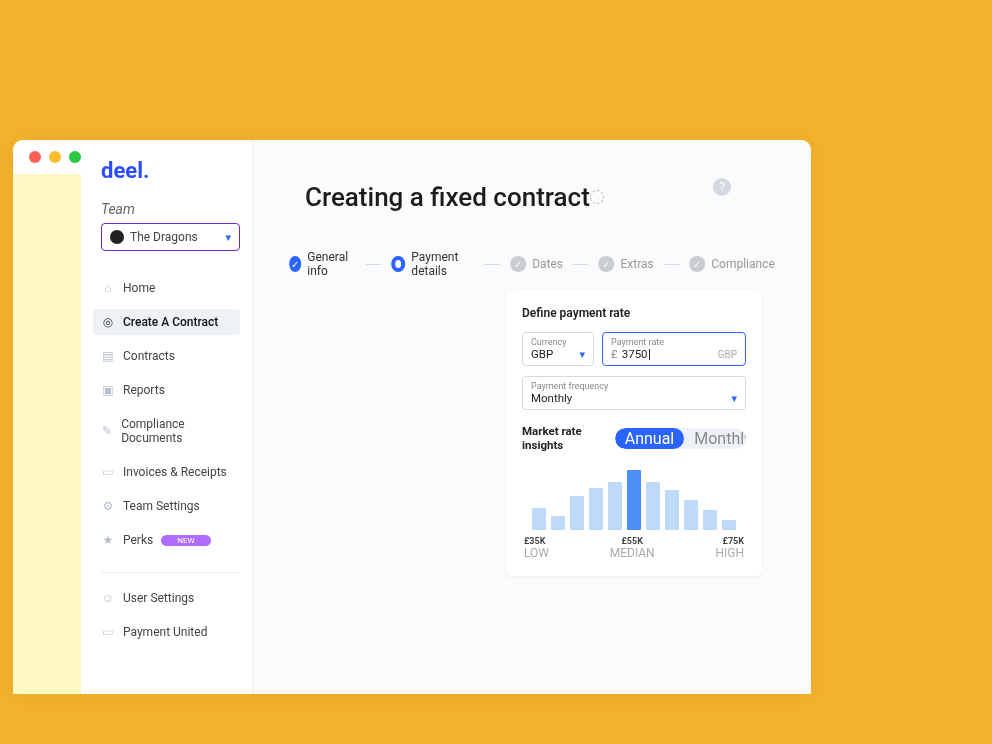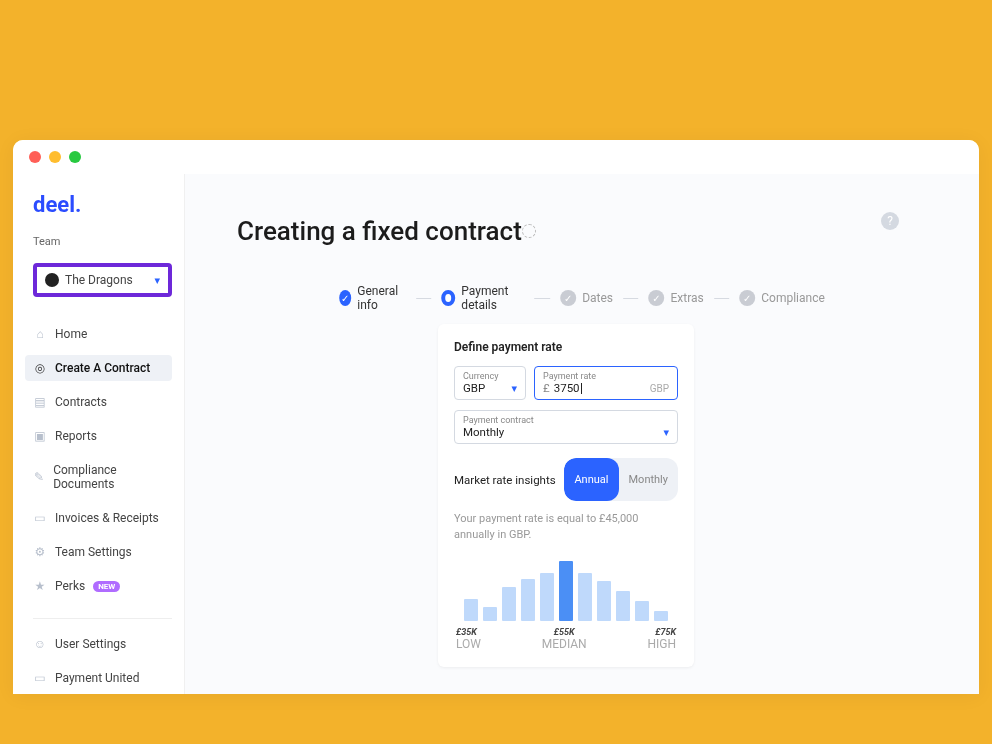--- a/index.html
+++ b/index.html
@@ -8,27 +8,27 @@
     background: #f3b22b;
     width: 992px;
     height: 744px;
     overflow: hidden;
     position: relative;
   }
   .window {
     position: absolute;
     left: 13px;
     top: 140px;
-    width: 966px;
+    width: 798px;
     height: 554px;
     background: #fef9c3;
     border-radius: 10px 10px 0 0;
     overflow: hidden;
     display: flex;
-    flex-direction: column;
+    flex-direction: row;
     box-shadow: 0 2px 20px rgba(0,0,0,0.05);
   }
   .titlebar {
     height: 34px;
     background: #fff;
     display: flex;
     align-items: center;
     padding-left: 16px;
     gap: 8px;
   }
@@ -44,23 +44,23 @@
     border-right: 1px solid #f0f0f0;
     font-size: 13px;
     color: #444;
   }
   .logo {
     font-weight: 700;
     font-size: 22px;
     color: #2b4cff;
     margin-bottom: 18px;
   }
-  .team-label { font-size: 11px; color: #666; margin-bottom: 15px; }
+  .team-label { font-size: 14px; color: #666; margin-bottom: 6px; font-style: italic; }
   .team-select {
-    border: 4px solid #6d28d9;
+    border: 1px solid #6d28d9;
     border-radius: 4px;
     padding: 6px 8px;
     display: flex;
     align-items: center;
     justify-content: space-between;
     font-size: 12px;
     margin-bottom: 24px;
     cursor: pointer;
   }
   .team-select .team-name { display: flex; align-items: center; gap: 6px; }
@@ -79,23 +79,23 @@
     margin-left: -8px;
     margin-bottom: 7px;
   }
   .nav-item.active { background: #eef1f6; font-weight: 500; color: #111; }
   .nav-icon { width: 14px; height: 14px; display:inline-flex; align-items:center; justify-content:center; color: #b7bfcc; font-size: 12px; }
   .nav-item.active .nav-icon { color: #333; }
   .badge-new {
     background: #b06cff;
     color: #fff;
     font-size: 8px;
-    padding: 1px 5px;
+    padding: 1px 16px;
     border-radius: 7px;
-    font-weight: 700;
+    font-weight: 400;
   }
   .nav-divider { border-top: 1px solid #eee; margin: 12px 0; }
   .main {
     flex: 1;
     background: #fafbfd;
     position: relative;
     overflow: hidden;
   }
   .page-header {
     position: absolute;
@@ -161,45 +161,45 @@
     position: relative;
   }
   .field.active { border-color: #2b63ff; }
   .field-label { font-size: 9px; color: #888; }
   .field-value { font-size: 11.5px; color: #222; display:flex; align-items:center; justify-content:space-between; }
   .field-value .currency-sym { color: #888; margin-right:4px; }
   .field-value .suffix { color: #aaa; font-size: 10px; }
   .field.currency { flex: 0 0 72px; }
   .field .chev { color: #2b63ff; font-size: 11px; }
   .insights-row { display: flex; align-items: center; justify-content: space-between; margin: 14px 0 10px 0; }
-  .insights-label { font-size: 11.5px; font-weight: 400; color: #222; }
+  .insights-label { font-size: 11.5px; font-weight: 700; color: #222; }
   .toggle {
     display: flex;
     background: #eef1f6;
     border-radius: 12px;
     overflow: hidden;
   }
   .toggle-opt {
-    font-size: 11px;
-    padding: 15px 10px;
+    font-size: 16px;
+    padding: 1px 10px;
     color: #888;
     cursor: pointer;
   }
   .toggle-opt.active { background: #2b63ff; color: #fff; border-radius: 12px; }
   .desc { font-size: 11px; color: #333; line-height: 1.45; margin-bottom: 4px; }
   .desc.muted { color: #999; }
   .chart { margin-top: 18px; margin-bottom: 8px; }
   .bars { display: flex; align-items: flex-end; gap: 5px; height: 60px; justify-content: center; }
   .bar { width: 14px; background: #bfd9fb; border-radius: 1px; }
   .bar.mid { background: #4b8ff5; }
   .axis-row { display: flex; justify-content: space-between; margin-top: 6px; padding: 0 2px; }
   .axis { text-align: left; }
   .axis.center { text-align: center; }
   .axis.right { text-align: right; }
-  .axis-val { font-size: 9px; font-weight: 700; color: #444; font-style: italic; }
+  .axis-val { font-size: 9px; font-weight: 700; color: #444; }
   .axis-lab { font-size: 12px; color: #aaa; }
   .footnote { font-size: 10px; color: #b2b7c0; margin-top: 14px; margin-bottom: 16px; }
   .cursor-caret { display:inline-block; width:1px; height:11px; background:#222; margin-left:1px; vertical-align:middle; }
 </style>
 </head>
 <body>
 
 <div class="window">
   <div class="titlebar">
     <div class="dot r"></div>
@@ -319,36 +319,35 @@
             <div class="field-value">
               <span>
                 <span class="currency-sym">£</span><span>3750</span><span class="cursor-caret"></span>
               </span>
               <span class="suffix">GBP</span>
             </div>
           </div>
         </div>
 
         <div class="field">
-          <div class="field-label">Payment contract</div>
+          <div class="field-label">Payment frequency</div>
           <div class="field-value">
             <span>Monthly</span>
             <span class="chev">▾</span>
           </div>
         </div>
 
         <div class="insights-row">
           <span class="insights-label">Market rate insights</span>
           <div class="toggle">
             <div class="toggle-opt active">Annual</div>
             <div class="toggle-opt">Monthly</div>
           </div>
         </div>
 
-        <div class="desc muted">Your payment rate is equal to £45,000 annually in GBP.</div>
 
         <div class="chart">
           <div class="bars" id="chart-bars">
               <div class="bar" style="height: 22px;"></div>
               <div class="bar" style="height: 14px;"></div>
               <div class="bar" style="height: 34px;"></div>
               <div class="bar" style="height: 42px;"></div>
               <div class="bar" style="height: 48px;"></div>
               <div class="bar mid" style="height: 60px;"></div>
               <div class="bar" style="height: 48px;"></div>

